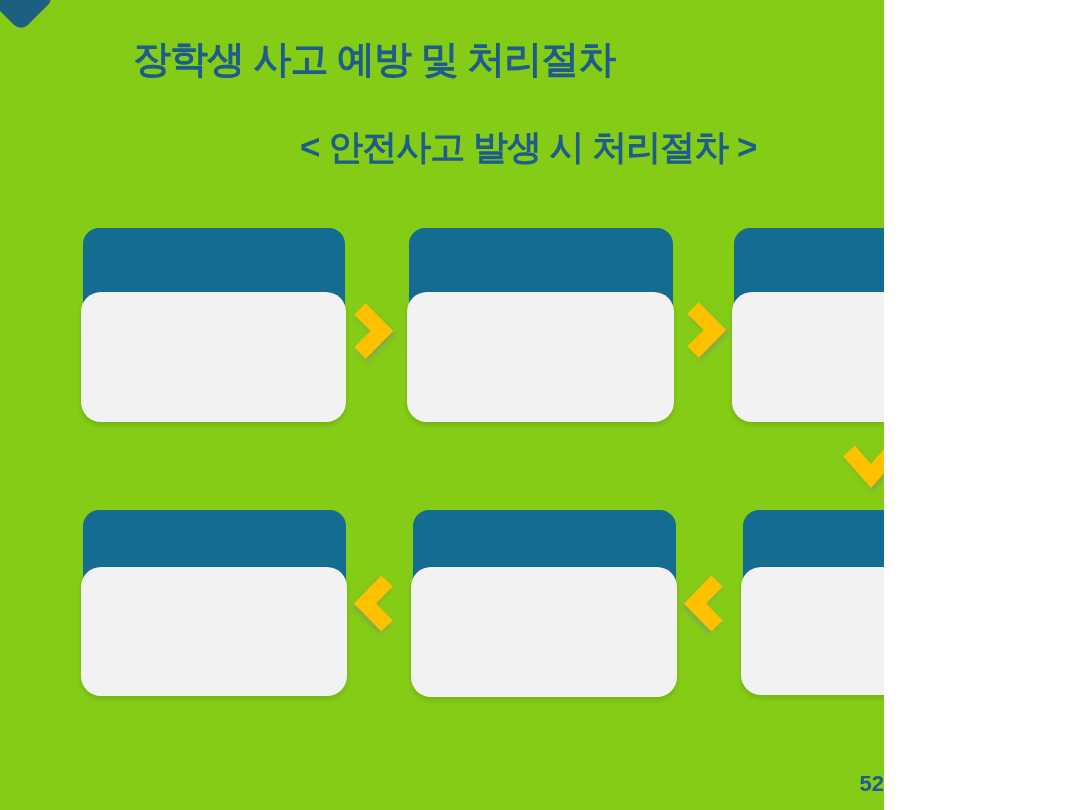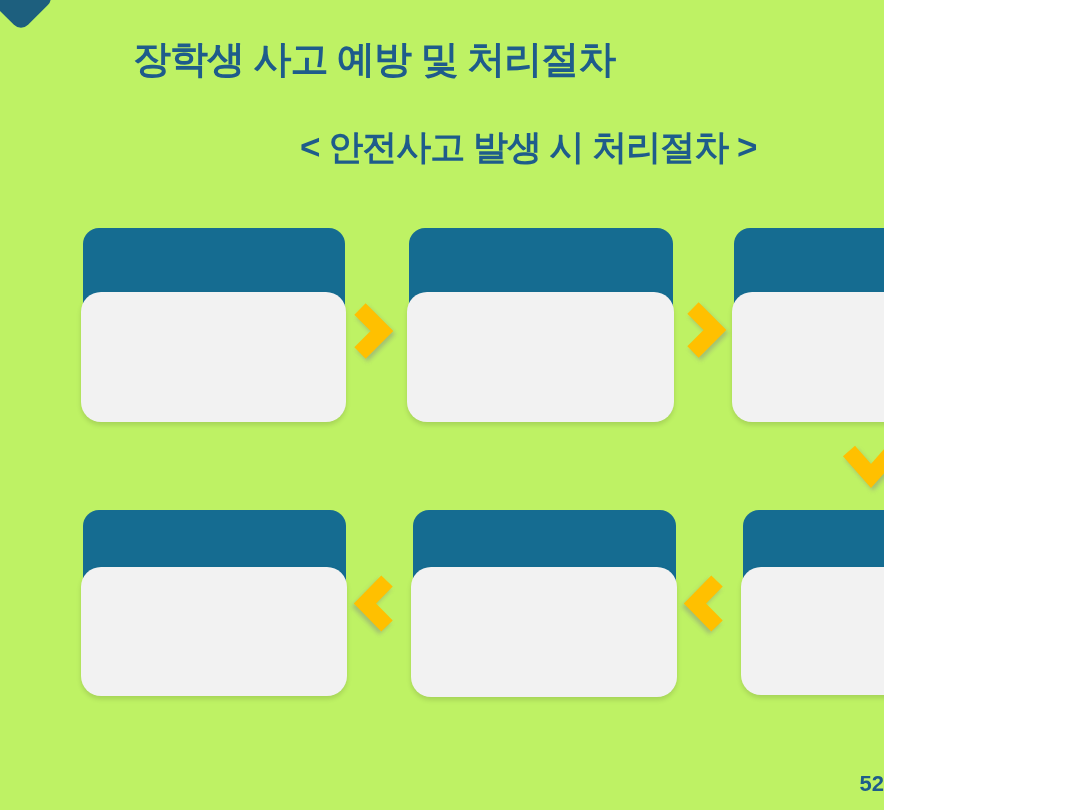--- a/index.html
+++ b/index.html
@@ -1,20 +1,20 @@
 <!DOCTYPE html>
 <html><head>
 <meta charset="utf-8">
 <style>
   html,body{margin:0;padding:0;background:#ffffff;}
   .slide{
     position:relative;
     width:884px;
     height:810px;
-    background:#bef264;
+    background:#84cc16;
     overflow:hidden;
     font-family:"Liberation Sans", sans-serif;
   }
   .corner-deco{
     position:absolute;
     top:-26px;
     left:-3px;
     width:48px;
     height:48px;
     background:#1D5F7E;

